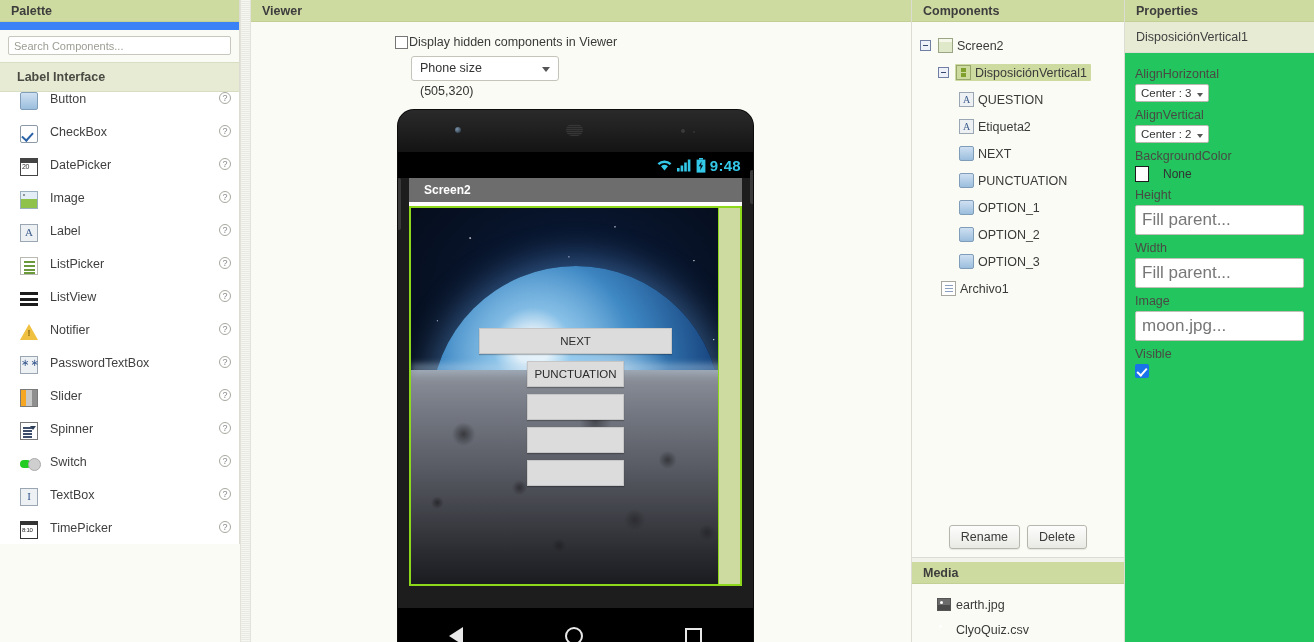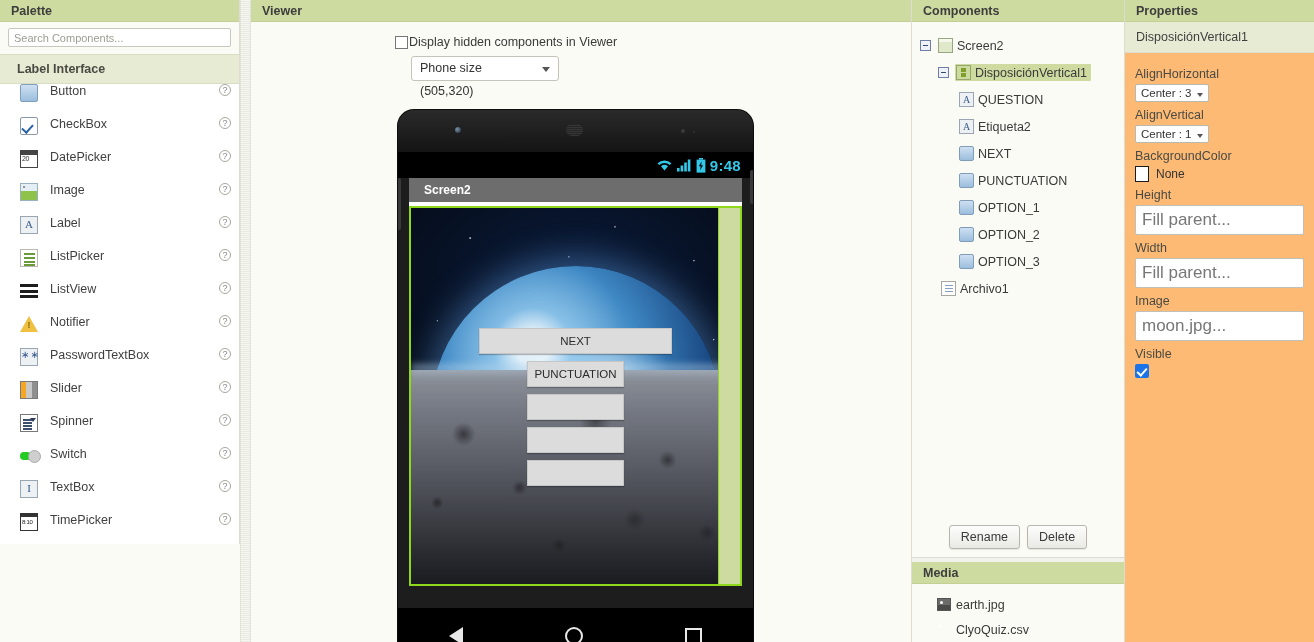--- a/index.html
+++ b/index.html
@@ -48,20 +48,21 @@
     height: 544px;
     background: #3b82f6;
     border-right: 1px solid #dcdcd2;
     display: flex;
     flex-direction: column;
     overflow: hidden;
   }
   .palette-search-wrap {
     padding: 6px 8px 7px 8px;
     background: #fbfbf5;
+    margin-top: 8px;
   }
   .palette-search {
     width: 100%;
     height: 19px;
     border: 1px solid #c8c8bf;
     border-radius: 2px;
     background: #fff;
     font-size: 11px;
     color: #555;
     padding: 0 5px;
@@ -424,21 +425,21 @@
     position: relative;
   }
   .mi-icon:after{content:"";position:absolute;left:2px;top:2px;width:3px;height:3px;border-radius:50%;background:#fff;}
   .mi-icon.blank { background:none; border:none;}
 
   
   .properties {
     width: 189px;
     flex: 0 0 189px;
     height: 642px;
-    background: #fdba74;
+    background: #22c55e;
     display: flex; flex-direction: column;
     overflow: hidden;
   }
   .prop-subject {
     background: #e7ebd4;
     font-size: 12.5px;
     color: #3f3f3f;
     padding: 8px 0 8px 11px;
     border-bottom: 1px solid #ddddd2;
   }
@@ -459,21 +460,21 @@
     position: relative;
     cursor: pointer;
   }
   .prop-select .caret2 {
     position: absolute; right: 5px; top: 8px;
     width: 0; height: 0;
     border-left: 3px solid transparent;
     border-right: 3px solid transparent;
     border-top: 4px solid #555;
   }
-  .prop-color-row { display: flex; align-items: center; gap: 7px; margin-top: 2px; cursor:pointer;}
+  .prop-color-row { display: flex; align-items: center; gap: 14px; margin-top: 2px; cursor:pointer;}
   .color-swatch {
     width: 14px; height: 16px;
     border: 1px solid #1c1c1c;
     background: #fff;
     flex: 0 0 14px;
   }
   .prop-input {
     width: 100%;
     border: 1px solid #c0c0b7;
     border-radius: 2px;
@@ -757,21 +758,21 @@
     <div class="prop-list">
 
       <div class="prop-name">AlignHorizontal</div>
       <div class="prop-select">
         <span>Center : 3</span>
         <span class="caret2"></span>
       </div>
 
       <div class="prop-name">AlignVertical</div>
       <div class="prop-select">
-        <span>Center : 1</span>
+        <span>Center : 2</span>
         <span class="caret2"></span>
       </div>
 
       <div class="prop-name">BackgroundColor</div>
       <div class="prop-color-row">
         <span class="color-swatch"></span>
         <span>None</span>
       </div>
 
       <div class="prop-name">Height</div>

